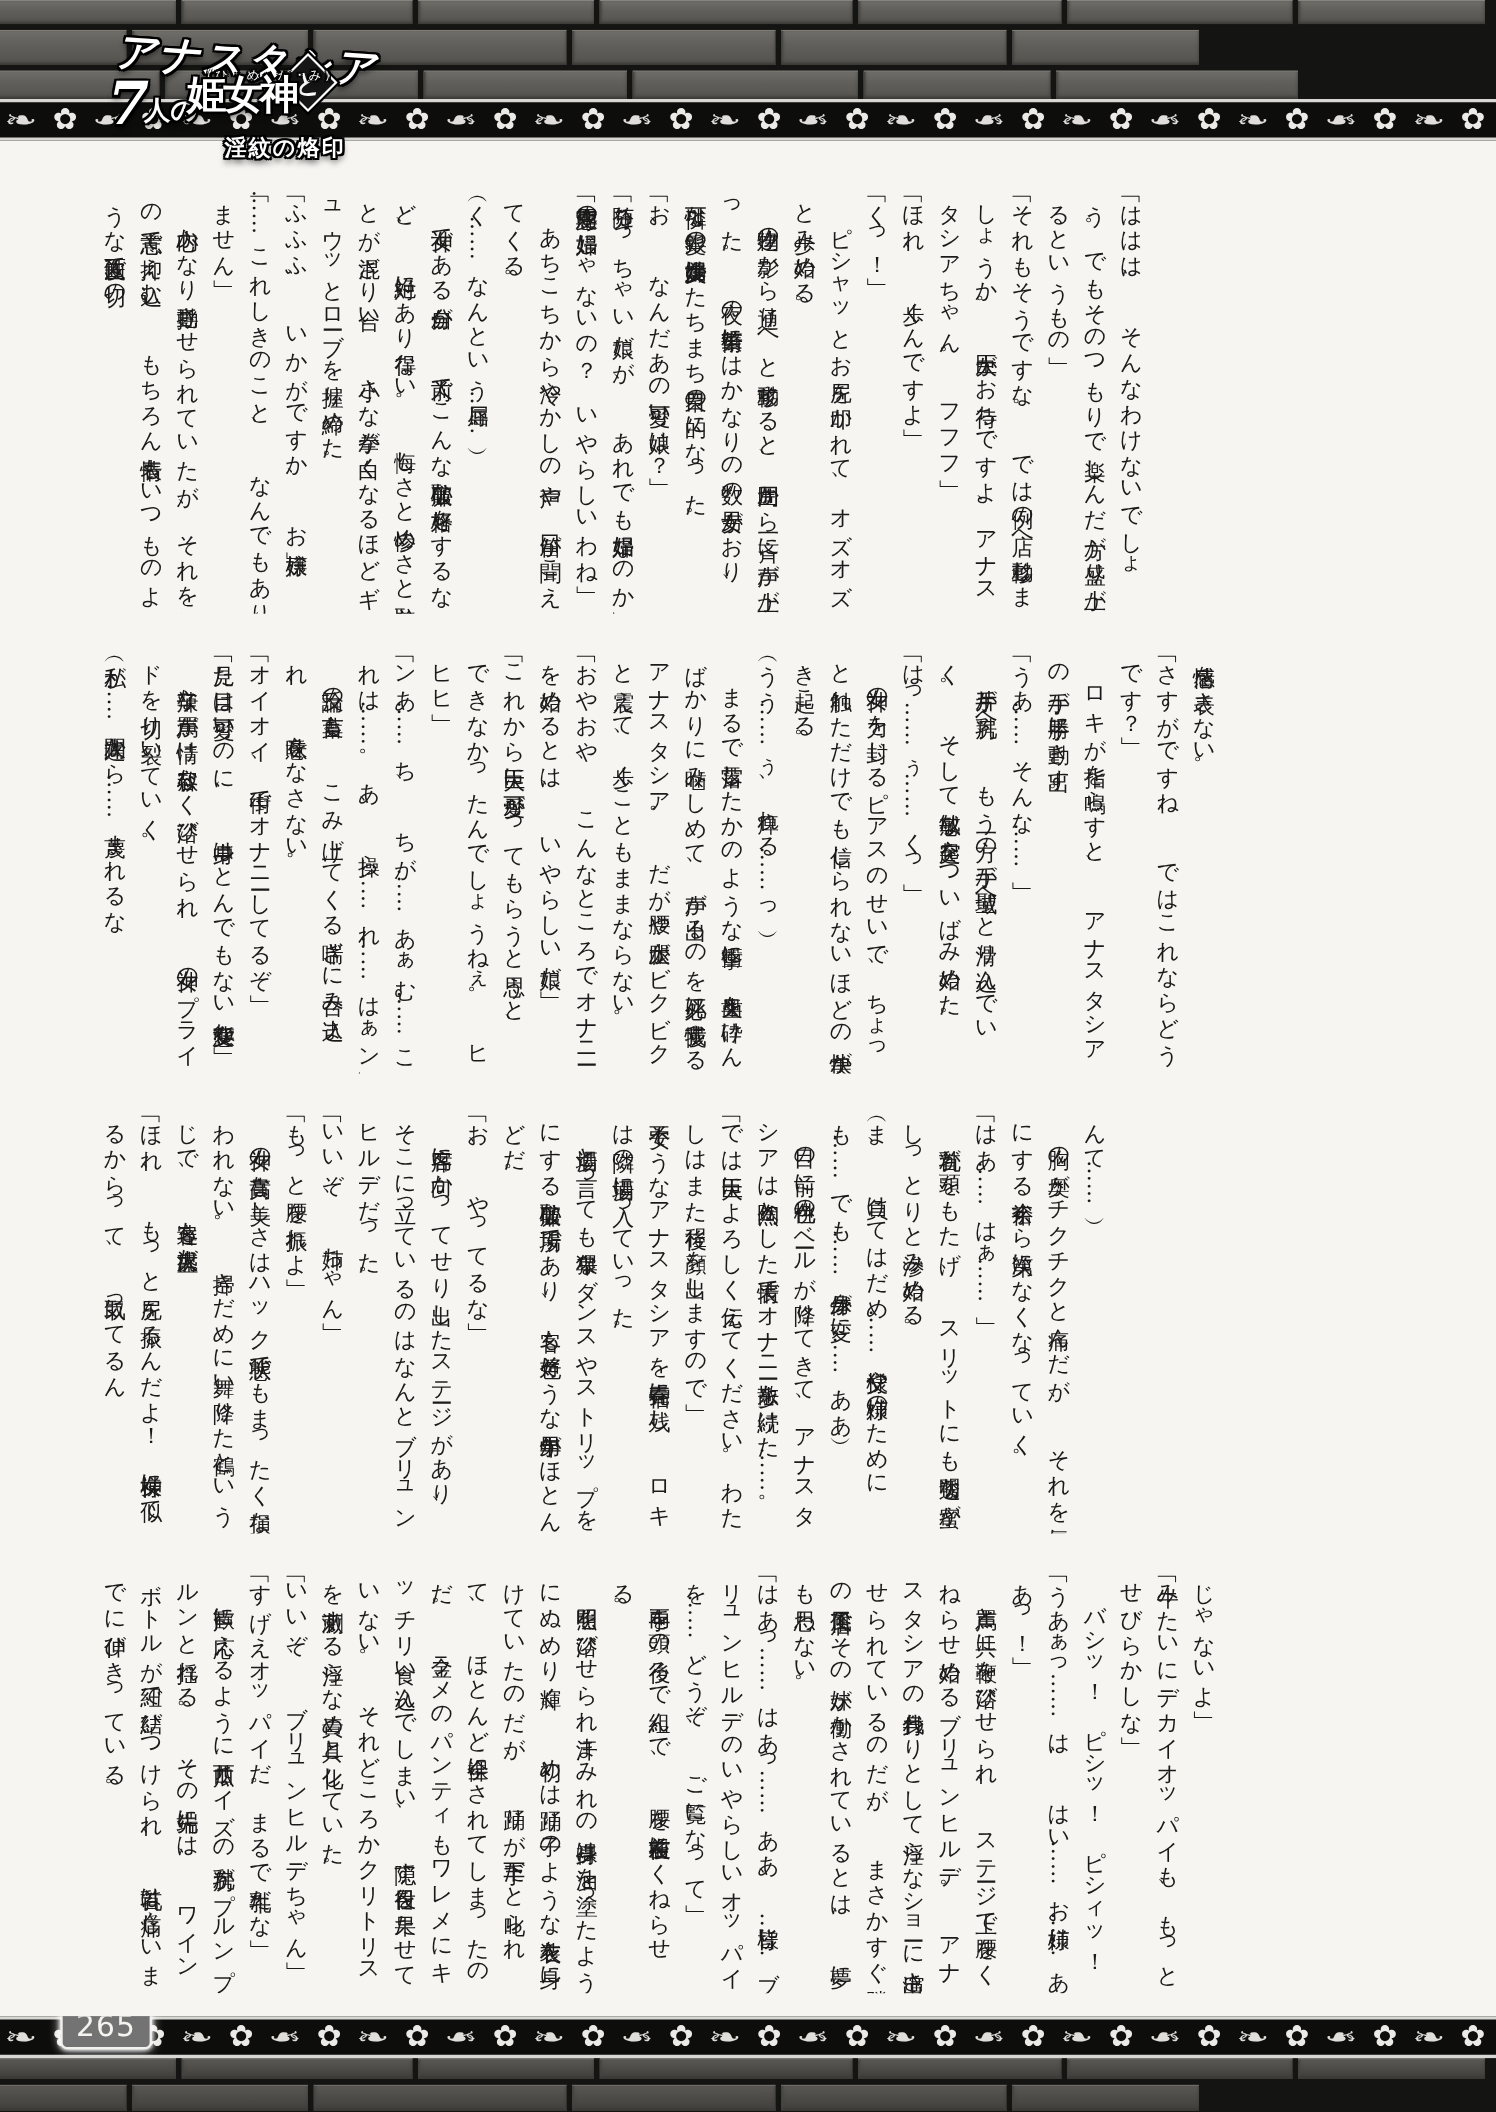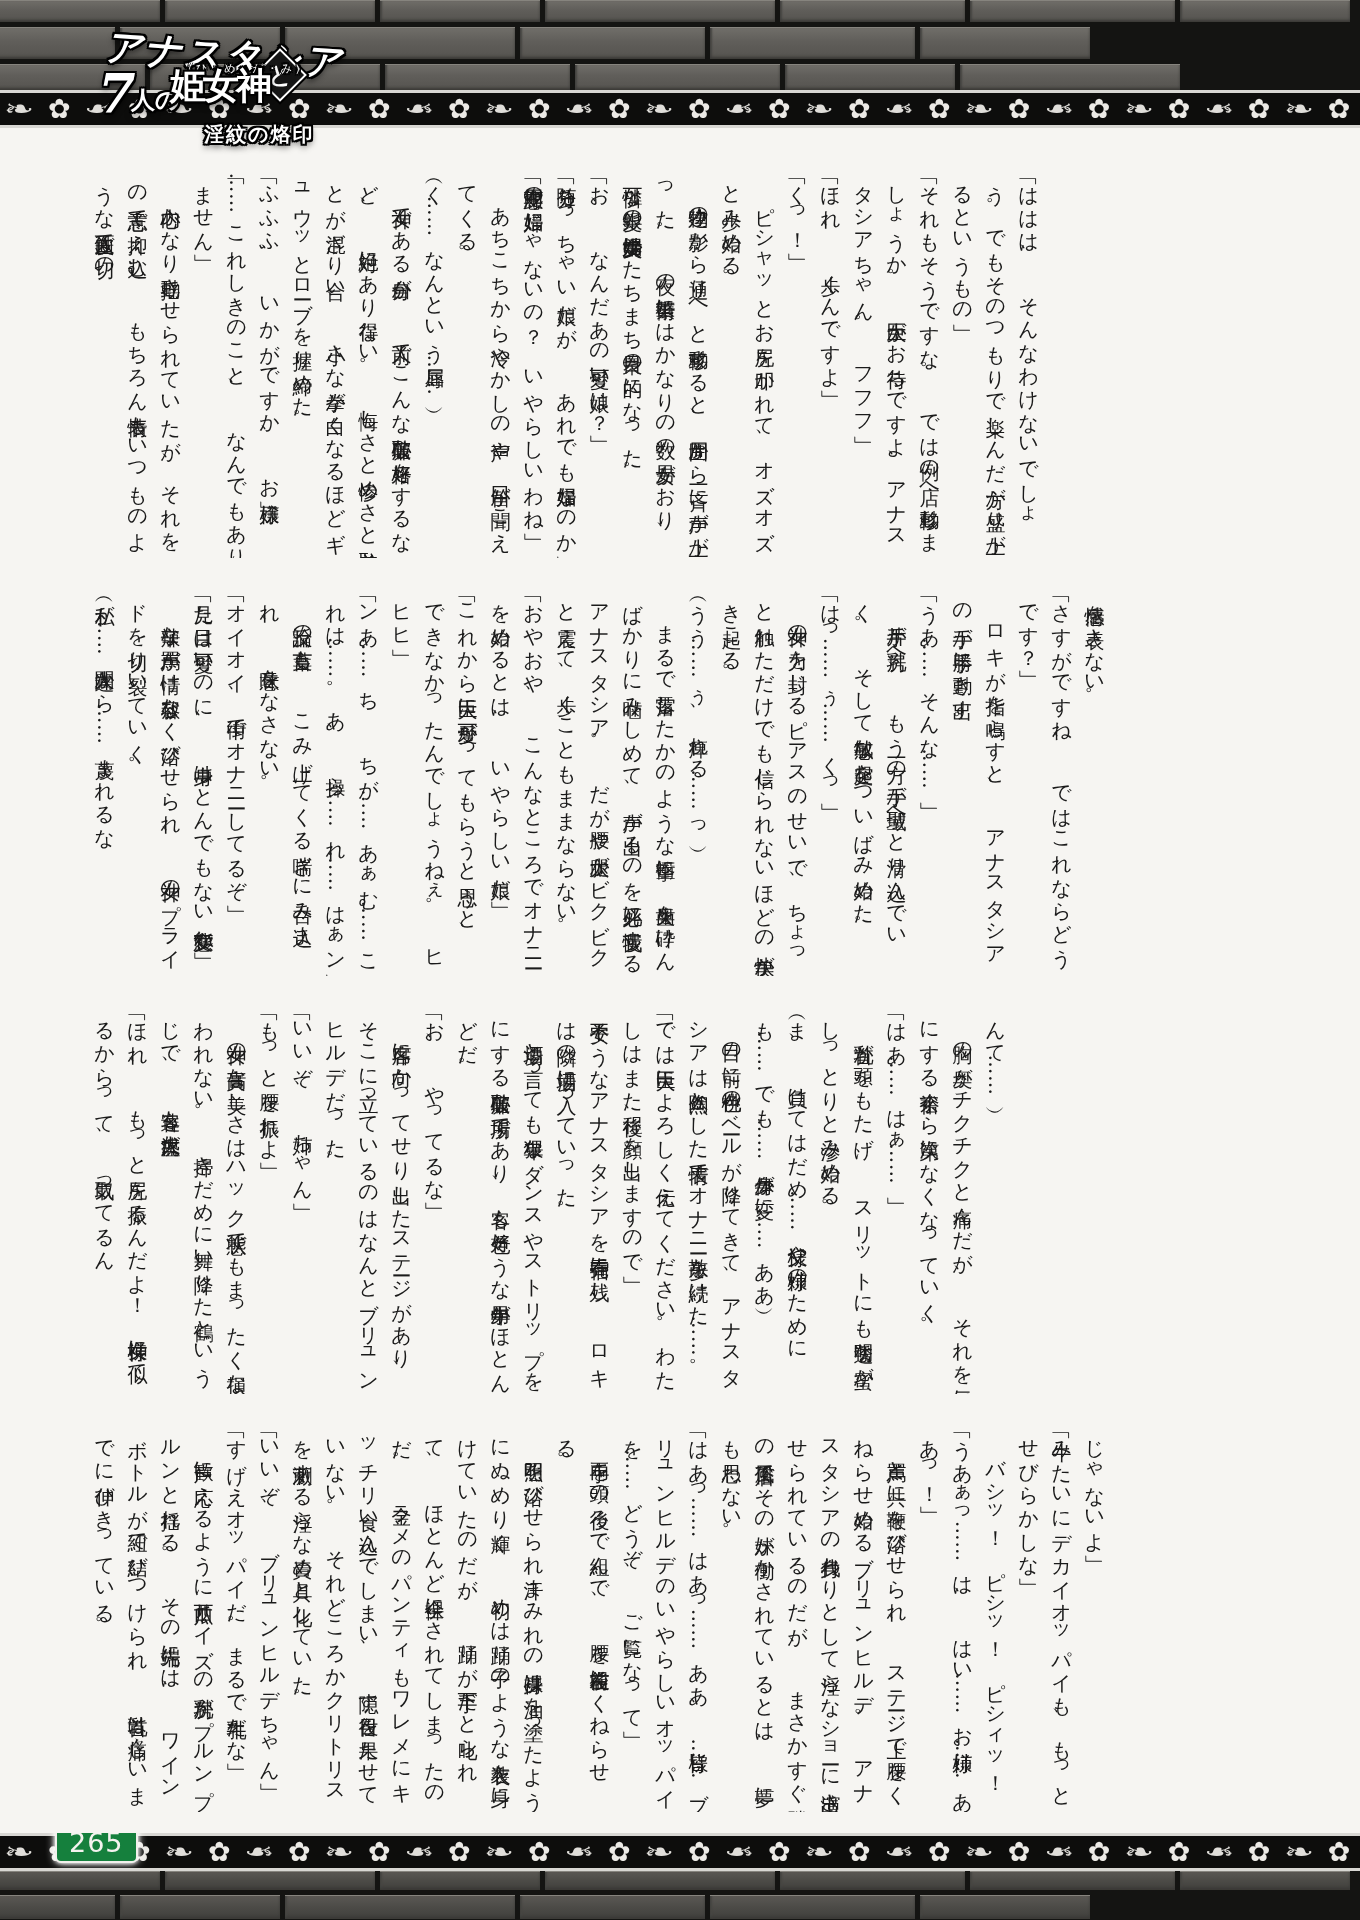--- a/index.html
+++ b/index.html
@@ -41,21 +41,21 @@
   .logo-main{position:absolute;left:170px;top:62px;font-size:36px;font-weight:bold;letter-spacing:-3px;white-space:nowrap;}
   .logo-sub{position:absolute;left:204px;top:121px;font-size:20px;font-weight:bold;letter-spacing:2px;white-space:nowrap;}
   
   main{position:absolute;top:128px;left:0;width:1360px;height:1705px;
        padding:44px 158px 0 88px;box-sizing:border-box;overflow:hidden;}
   .band{height:386px;margin-bottom:32px;writing-mode:vertical-rl;
         font-size:20px;line-height:33px;letter-spacing:.5px;color:#1a1a1a;overflow:hidden;}
   .band p{margin:0;padding:0;}
   .band p.indent{text-indent:21px;}
   
-  .page-tab{position:absolute;left:55px;top:-9px;z-index:3;background:#15803d;border:2px solid #f2f1ed;
+  .page-tab{position:absolute;left:55px;top:-9px;z-index:3;background:#737373;border:2px solid #f2f1ed;
             border-radius:8px 8px 6px 6px;padding:1px 12px 3px;box-shadow:0 0 10px #fff,0 0 4px #fff;}
   .page-tab span{color:#f4f3ef;font-size:27px;font-family:"DejaVu Sans","Liberation Sans",sans-serif;letter-spacing:1px;}
 </style>
 </head>
 <body>
 
 <div class="page">
 
   <div class="brick-area brick-top">
       <div class="brick-row" style="height: 22px; margin-bottom: 5px; left: -15px;"><span class="brick" style="width: 175px;"></span><span class="brick" style="width: 210px;"></span><span class="brick" style="width: 160px;"></span><span class="brick" style="width: 230px;"></span><span class="brick" style="width: 185px;"></span><span class="brick" style="width: 205px;"></span><span class="brick" style="width: 170px;"></span></div>

